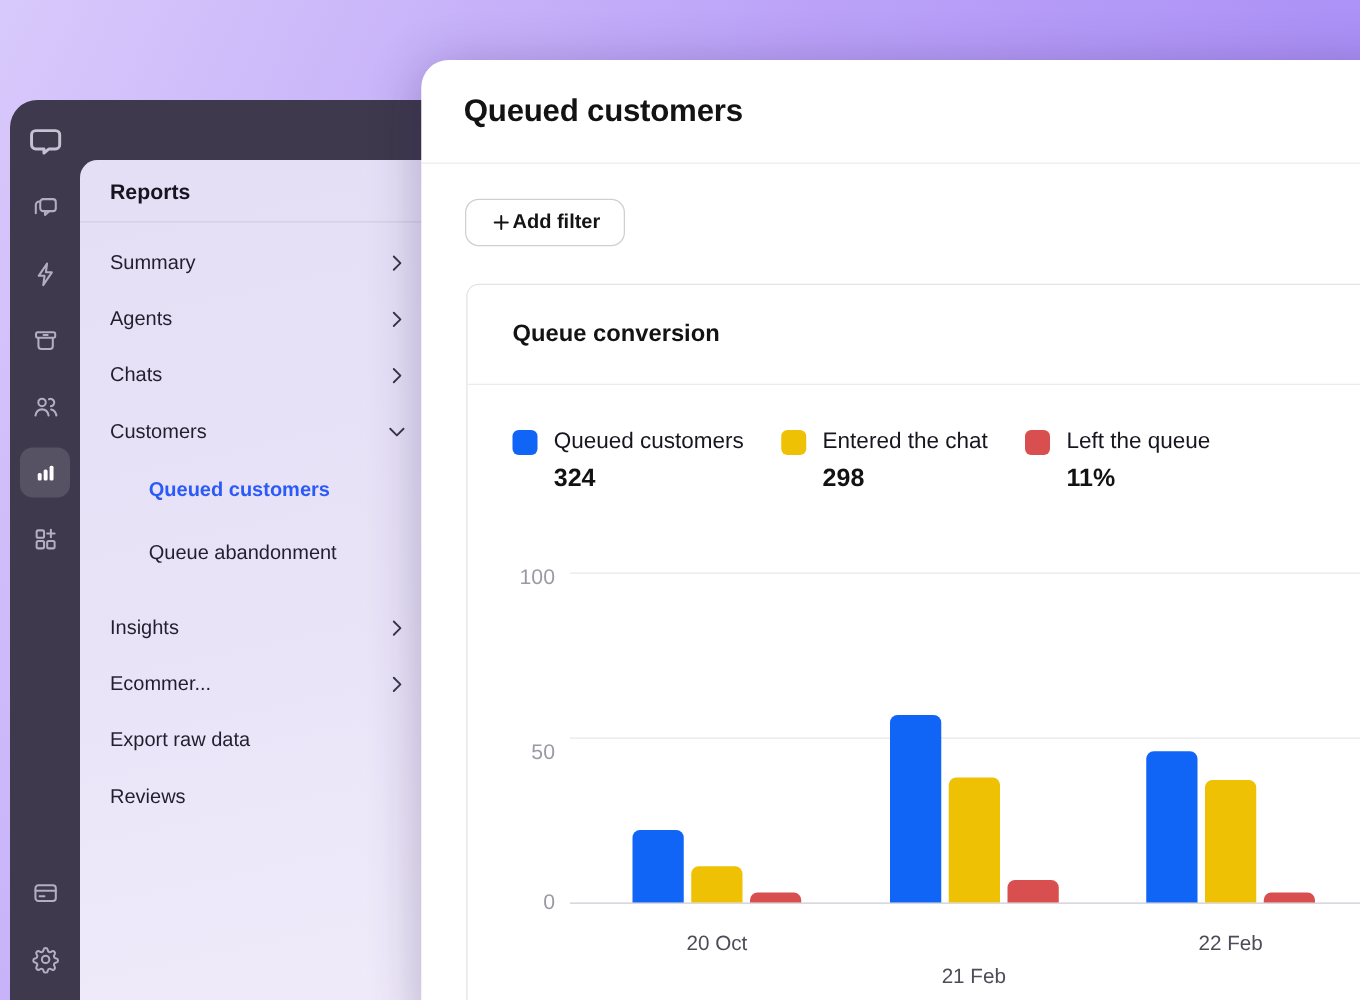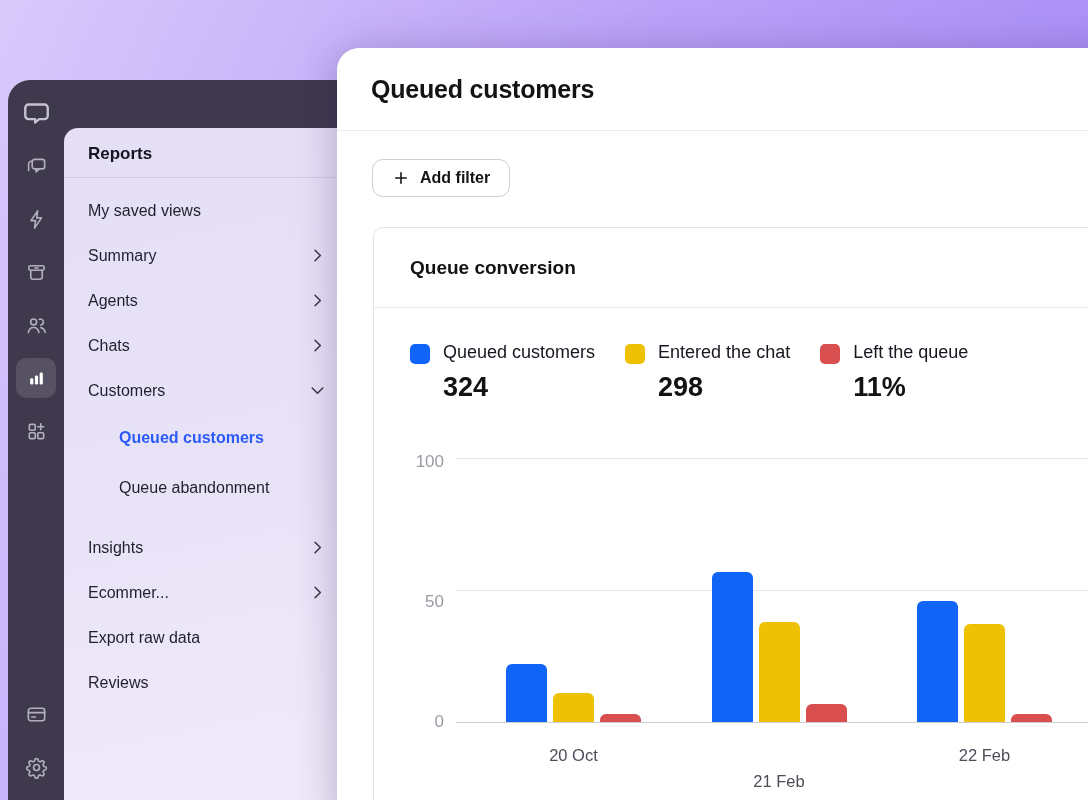--- a/index.html
+++ b/index.html
@@ -42,41 +42,41 @@
     stroke-linecap:round;stroke-linejoin:round;}
   
   .main-panel{position:absolute;left:337px;top:48px;right:-24px;bottom:-24px;
     background:#ffffff;border-top-left-radius:22px;
     box-shadow:0 6px 42px rgba(44,24,90,.30);}
   .page-header{height:83px;display:flex;align-items:center;padding-left:34px;
     border-bottom:1px solid #ebebee;}
   .page-header h1{margin:0;font-size:25px;font-weight:700;color:#131313;letter-spacing:-.2px;}
   .filter-row{display:flex;gap:13px;padding:28px 0 0 35px;}
   .add-filter{height:38px;border:1px solid #cfcfd4;border-radius:11px;background:#fff;
-    display:inline-flex;align-items:center;gap:10px;padding:0 19px;
+    display:inline-flex;align-items:center;padding:0 19px;
     font-size:16px;font-weight:700;color:#141414;cursor:pointer;
     font-family:"Liberation Sans",sans-serif;}
   .add-filter svg,.date-chip svg{width:18px;height:18px;stroke:#141414;fill:none;
     stroke-width:2.1;stroke-linecap:round;stroke-linejoin:round;flex:0 0 auto;}
   .date-chip{height:38px;border:none;border-radius:11px;background:#e5e4e8;
     display:inline-flex;align-items:center;gap:10px;padding:0 15px;
     font-size:16px;color:#141414;cursor:pointer;white-space:nowrap;
     font-family:"Liberation Sans",sans-serif;}
   .date-chip b{font-weight:700;margin-right:2px;}
   
   .card{position:absolute;left:36px;top:179px;right:-24px;height:950px;
     background:#fff;border:1px solid #e4e4e8;border-radius:10px;}
   .card-header{height:80px;display:flex;align-items:center;padding-left:36px;
     border-bottom:1px solid #ebebee;}
   .card-header h3{margin:0;font-size:19px;font-weight:700;color:#131313;}
   .legend{display:flex;gap:30px;padding:34px 0 0 36px;}
   .legend-item{display:flex;gap:13px;}
   .swatch{width:20px;height:20px;border-radius:5px;margin-top:2px;flex:0 0 auto;}
   .legend-label{font-size:18px;color:#17151f;}
-  .legend-value{font-size:27px;font-weight:700;color:#121212;margin-top:9px;}
+  .legend-value{font-size:20px;font-weight:700;color:#121212;margin-top:9px;}
   
   .chart{position:absolute;left:36px;top:230px;right:-24px;height:340px;}
   .gridline{position:absolute;left:46px;right:0;height:1px;background:#e7e7eb;}
   .gridline.axis{background:#cdccd3;}
   .ytick{position:absolute;left:0;width:34px;text-align:right;font-size:17px;
     color:#9c99a4;transform:translateY(-50%);}
   .bars{position:absolute;left:46px;right:0;top:0;height:264px;}
   .bargroup{position:absolute;bottom:0;display:flex;align-items:flex-end;gap:6px;}
   .bar{width:41px;border-radius:6px 6px 0 0;}
   .xlabel{position:absolute;top:288px;width:135px;text-align:center;
@@ -155,23 +155,20 @@
           </div>
         </div>
     </nav>
   </div>
 
   <aside class="sidebar">
     <div class="sidebar-header">
       <h2>Reports</h2>
     </div>
     <nav class="sidebar-nav" id="sidebar-nav">
-        <div class="nav-item">
-          <span class="label">My saved views</span>
-        </div>
         <div class="nav-item">
           <span class="label">Summary</span>
           <span class="chev"><svg viewBox="0 0 24 24">
               <path d="M8.5 4.5 16 12l-7.5 7.5"></path>
             </svg></span>
         </div>
         <div class="nav-item">
           <span class="label">Agents</span>
           <span class="chev"><svg viewBox="0 0 24 24">
               <path d="M8.5 4.5 16 12l-7.5 7.5"></path>

